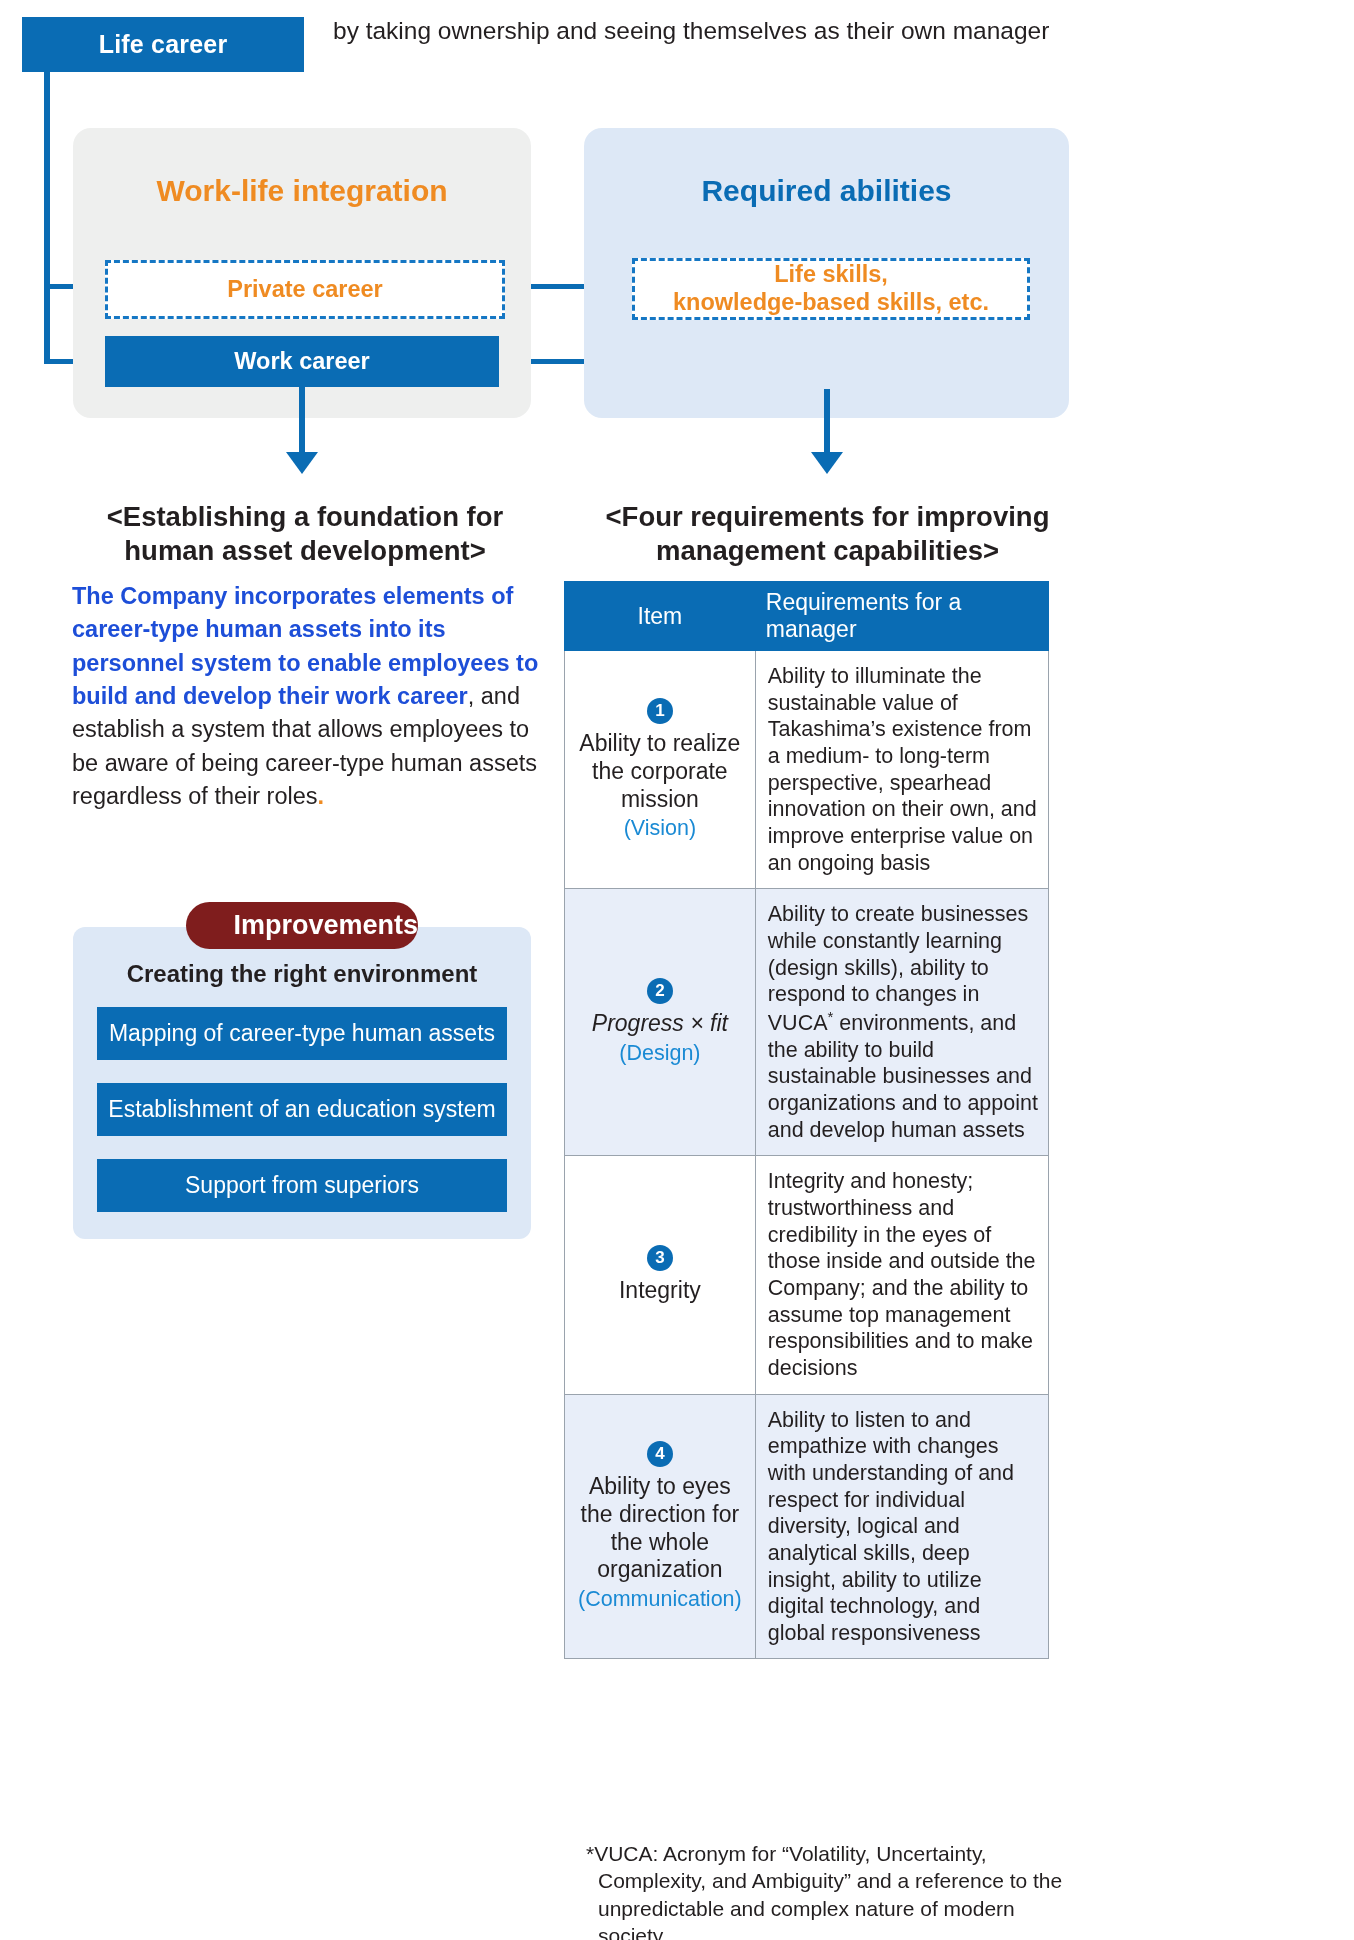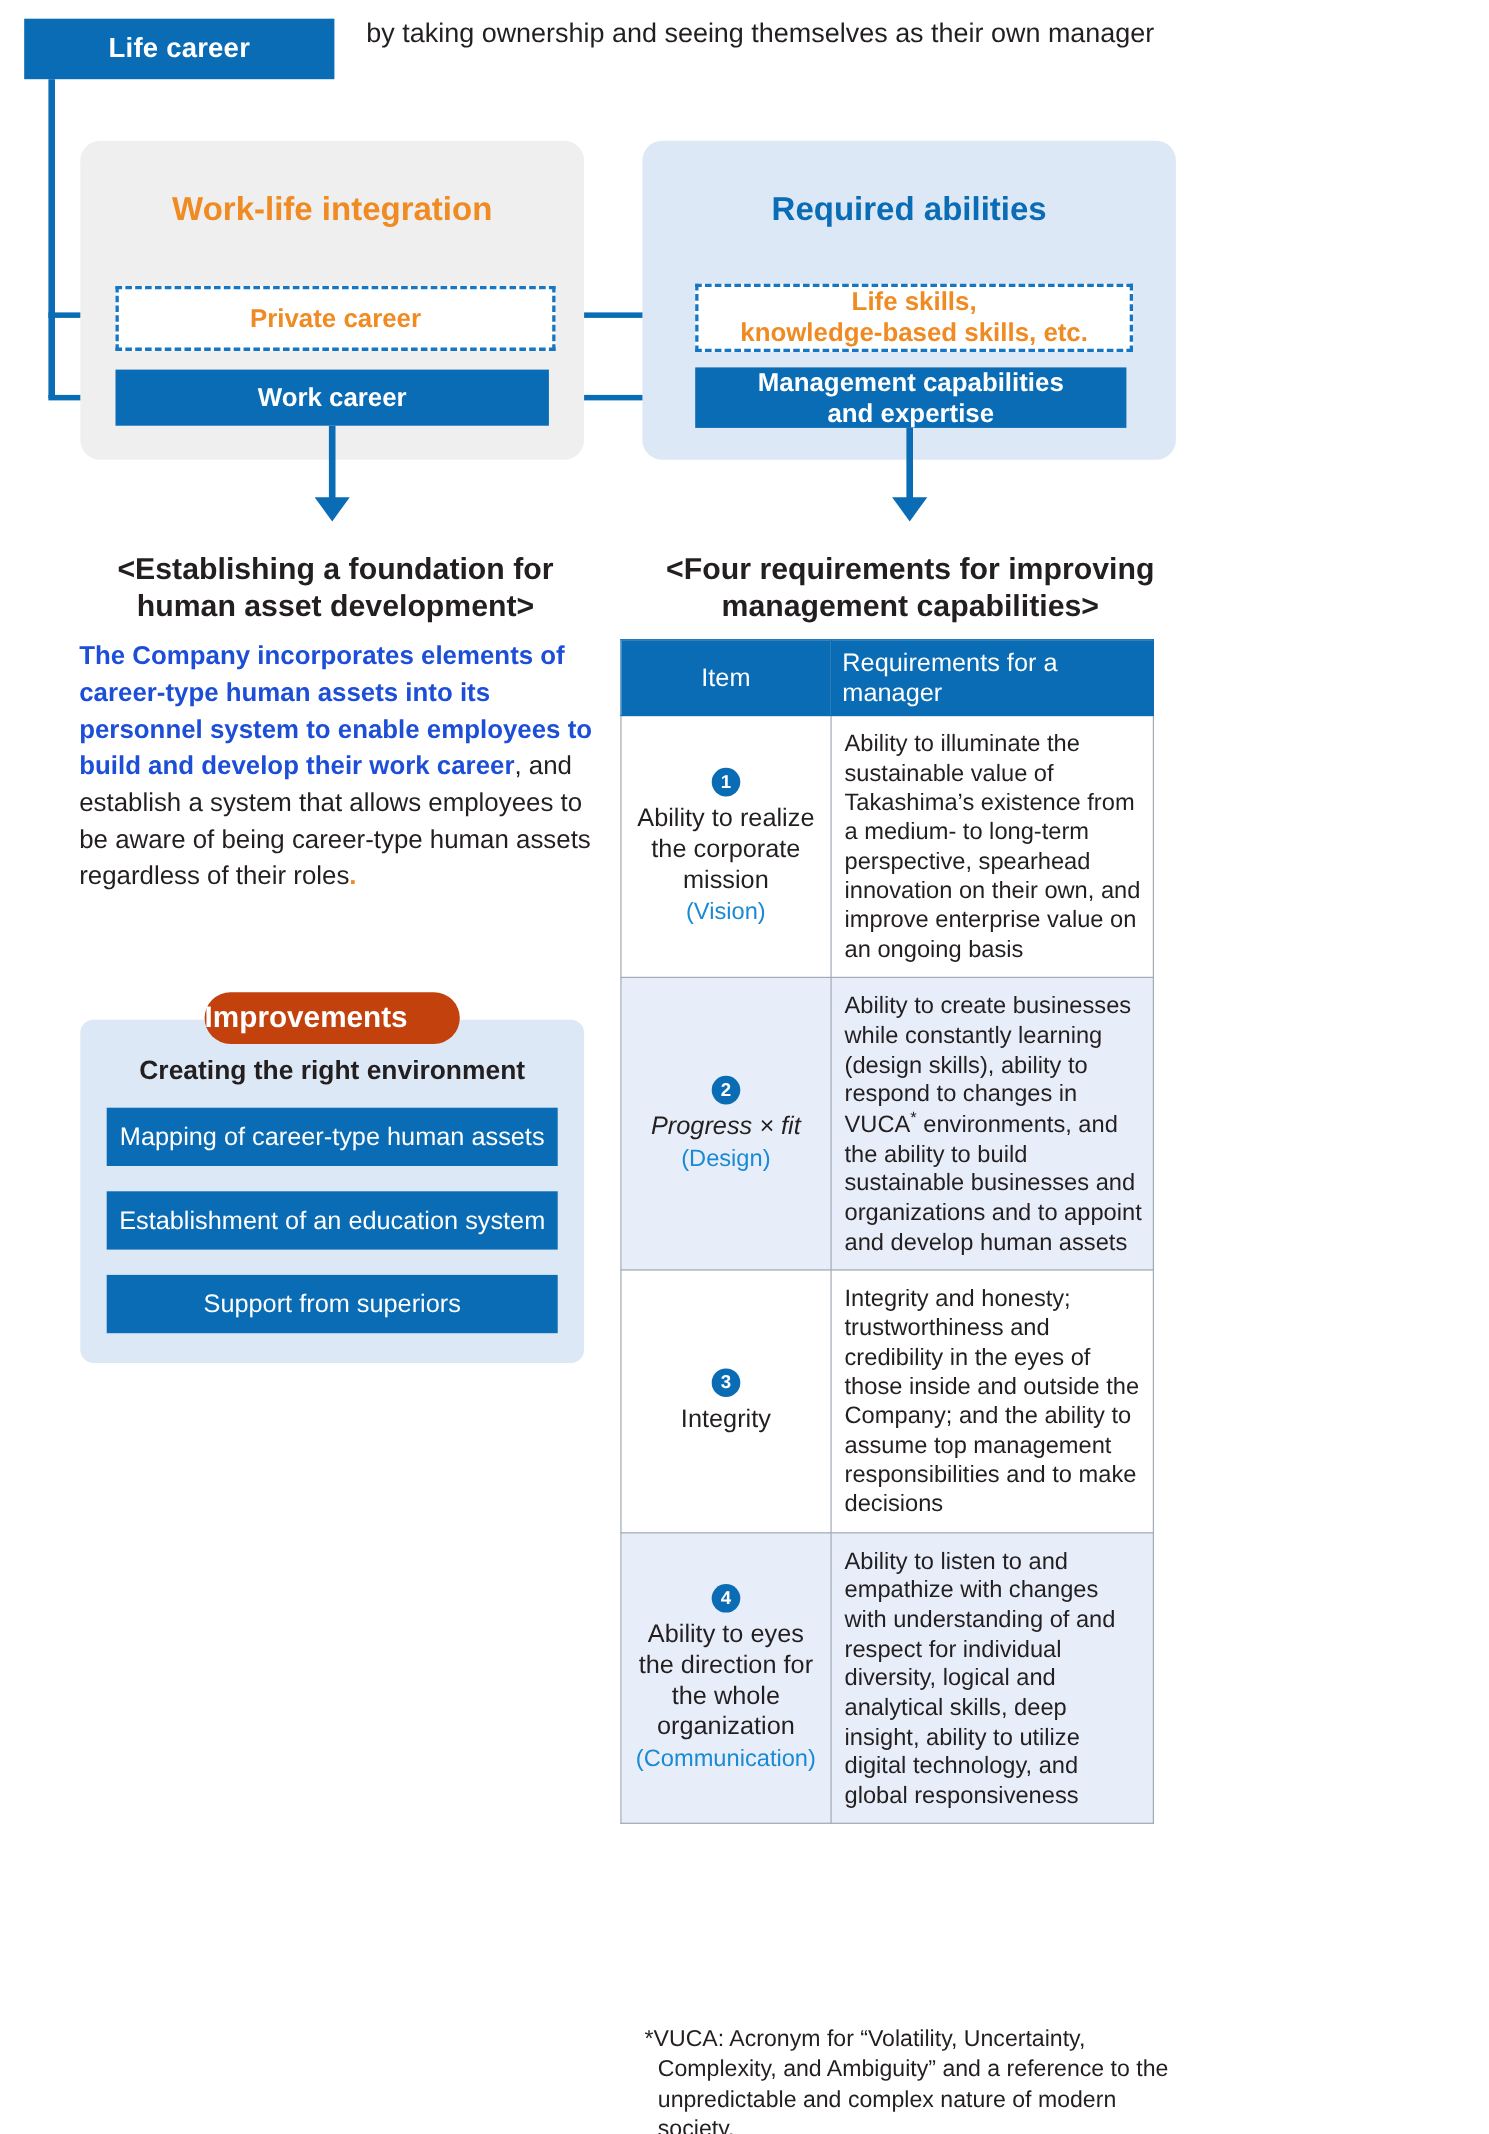--- a/index.html
+++ b/index.html
@@ -73,22 +73,22 @@
     position:absolute;left:72px;top:580px;width:470px;
     font-size:23.5px;line-height:1.42;color:#231f20;
   }
   .para .hi{color:#1d4ed8;font-weight:700;}
   .para .dot{color:#ef8b22;font-weight:700;}
 
   
   .imp-wrap{position:absolute;left:73px;top:902px;width:458px;height:337px;}
   .imp-card{position:absolute;left:0;top:25px;width:458px;height:312px;background:#dde8f6;border-radius:12px;}
   .imp-pill{
-    position:absolute;left:113px;top:0;width:232px;height:47px;background:#c2410c;border-radius:26px;
-    display:flex;align-items:center;justify-content:flex-start;color:#fff;font-size:27px;font-weight:700;
+    position:absolute;left:113px;top:0;width:232px;height:47px;background:#7f1d1d;border-radius:26px;
+    display:flex;align-items:center;justify-content:flex-end;color:#fff;font-size:27px;font-weight:700;
   }
   .imp-sub{
     position:absolute;left:0;top:58px;width:458px;text-align:center;
     font-size:24px;font-weight:700;color:#231f20;
   }
   .imp-item{
     position:absolute;left:24px;width:410px;height:53px;background:#0a6cb4;color:#fff;
     display:flex;align-items:center;justify-content:center;font-size:23px;
   }
   .imp-1{top:105px;} .imp-2{top:181px;} .imp-3{top:257px;}
@@ -152,26 +152,20 @@
   <div class="solid-box work-career">
     <span>Work career</span>
   </div>
 
   <div class="dashed-box dash-right">
     <div>
       <div>Life skills,</div>
       <div>knowledge-based skills, etc.</div>
     </div>
   </div>
-  <div class="solid-box mgmt-box">
-    <div>
-      <div>Management capabilities</div>
-      <div>and expertise</div>
-    </div>
-  </div>
 
   <div class="arrow-stem a1-stem"></div>
   <div class="arrow-head a1-head"></div>
   <div class="arrow-stem a2-stem"></div>
   <div class="arrow-head a2-head"></div>
 
   <div class="col-head ch-left">
     <div>&lt;Establishing a foundation for</div>
     <div>human asset development&gt;</div>
   </div>

